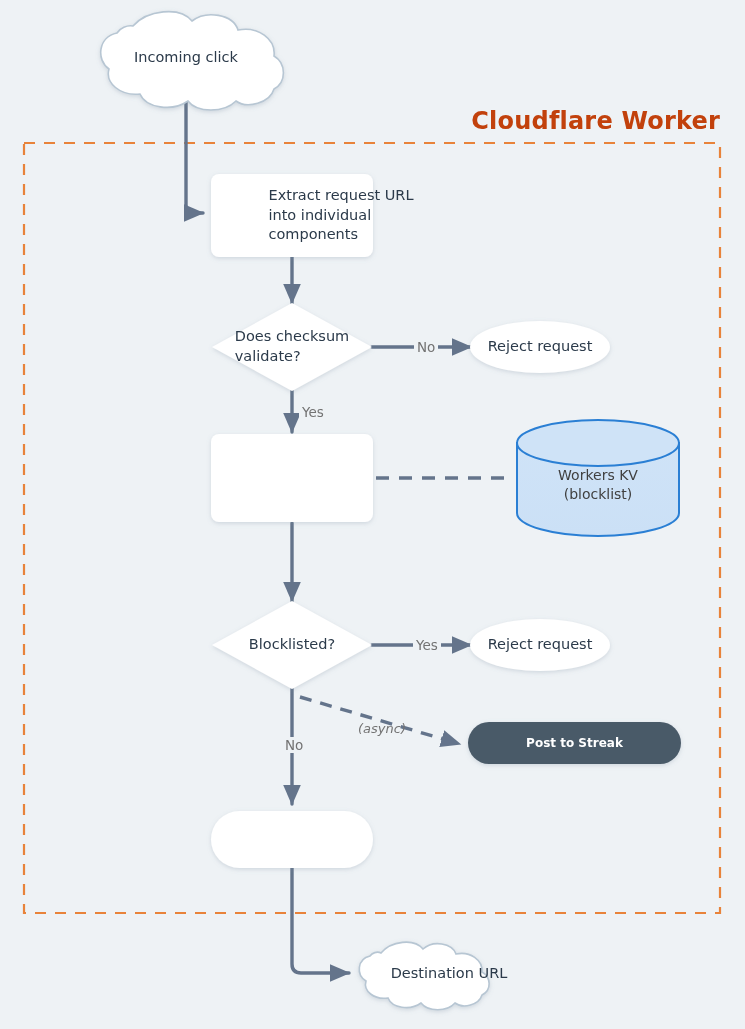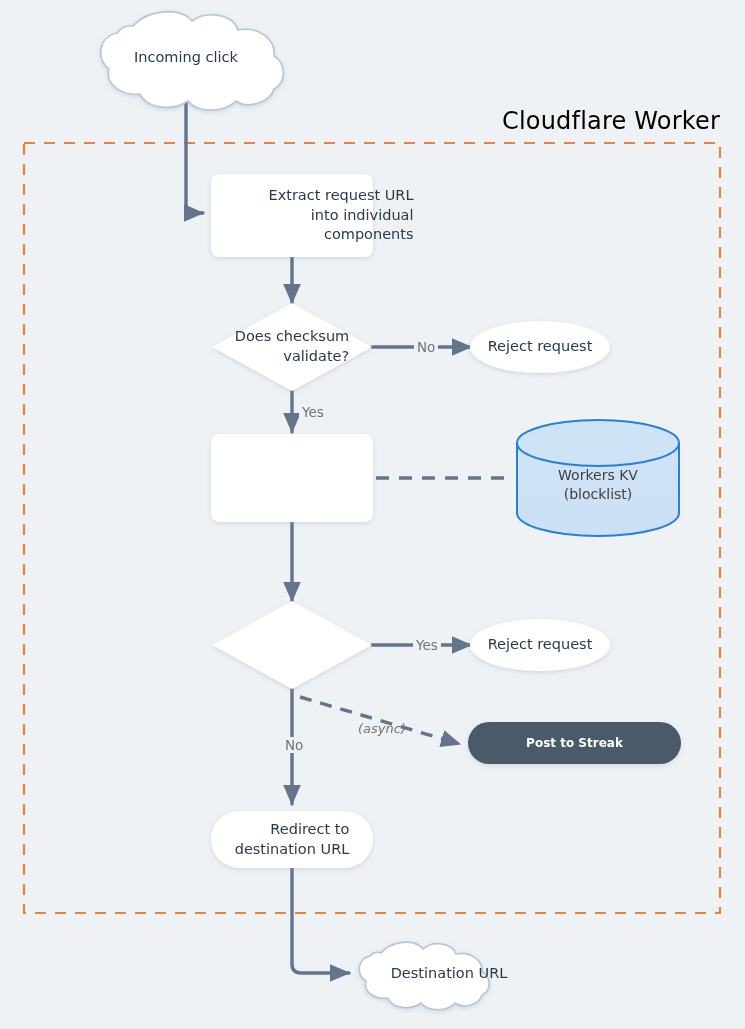--- a/index.html
+++ b/index.html
@@ -23,34 +23,34 @@
     top: 0;
     left: 0;
     width: 745px;
     height: 1029px;
   }
   .node-text {
     position: absolute;
     display: flex;
     align-items: center;
     justify-content: center;
-    text-align: right;
+    text-align: left;
     color: #2b3a4a;
     font-size: 14.5px;
     line-height: 1.35;
     pointer-events: none;
     white-space: pre-line;
   }
   .boundary-title {
     position: absolute;
     right: 25px;
     top: 107px;
     font-size: 24px;
-    font-weight: normal;
-    color: #000000;
+    font-weight: bold;
+    color: #c2410c;
     letter-spacing: 0.2px;
     text-align: center;
   }
   .edge-label {
     position: absolute;
     color: #737373;
     font-size: 13.5px;
     background: #eef2f5;
     padding: 0 3px;
   }
@@ -174,27 +174,26 @@
 
   <div class="node-text" style="left:212px; top:320px; width:160px; height:54px;">Does checksum
 validate?</div>
 
   <div class="node-text" style="left:470px; top:328px; width:140px; height:38px;">Reject request</div>
 
 
   <div class="node-text kv-label" style="left:517px; top:455px; width:162px; height:60px; display:flex; align-items:center; justify-content:center; text-align:center; position:absolute; white-space:pre-line;">Workers KV
 (blocklist)</div>
 
+  <div class="node-text" style="left:212px; top:628px; width:160px; height:34px;">Blocklisted?</div>
 
   <div class="node-text" style="left:470px; top:626px; width:140px; height:38px;">Reject request</div>
 
   <div class="node-text streak-label" style="left:468px; top:722px; width:213px; height:42px;">Post to Streak</div>
 
-  <div class="node-text" style="left:211px; top:811px; width:162px; height:57px;">Redirect to
-destination URL</div>
 
   <div class="node-text" style="left:368px; top:958px; width:162px; height:32px;">Destination URL</div>
 
   <div class="edge-label" style="left:414px; top:339px;">No</div>
 
   <div class="edge-label" style="left:299px; top:404px;">Yes</div>
 
   <div class="edge-label" style="left:413px; top:637px;">Yes</div>
 
   <div class="edge-label" style="left:282px; top:737px;">No</div>

